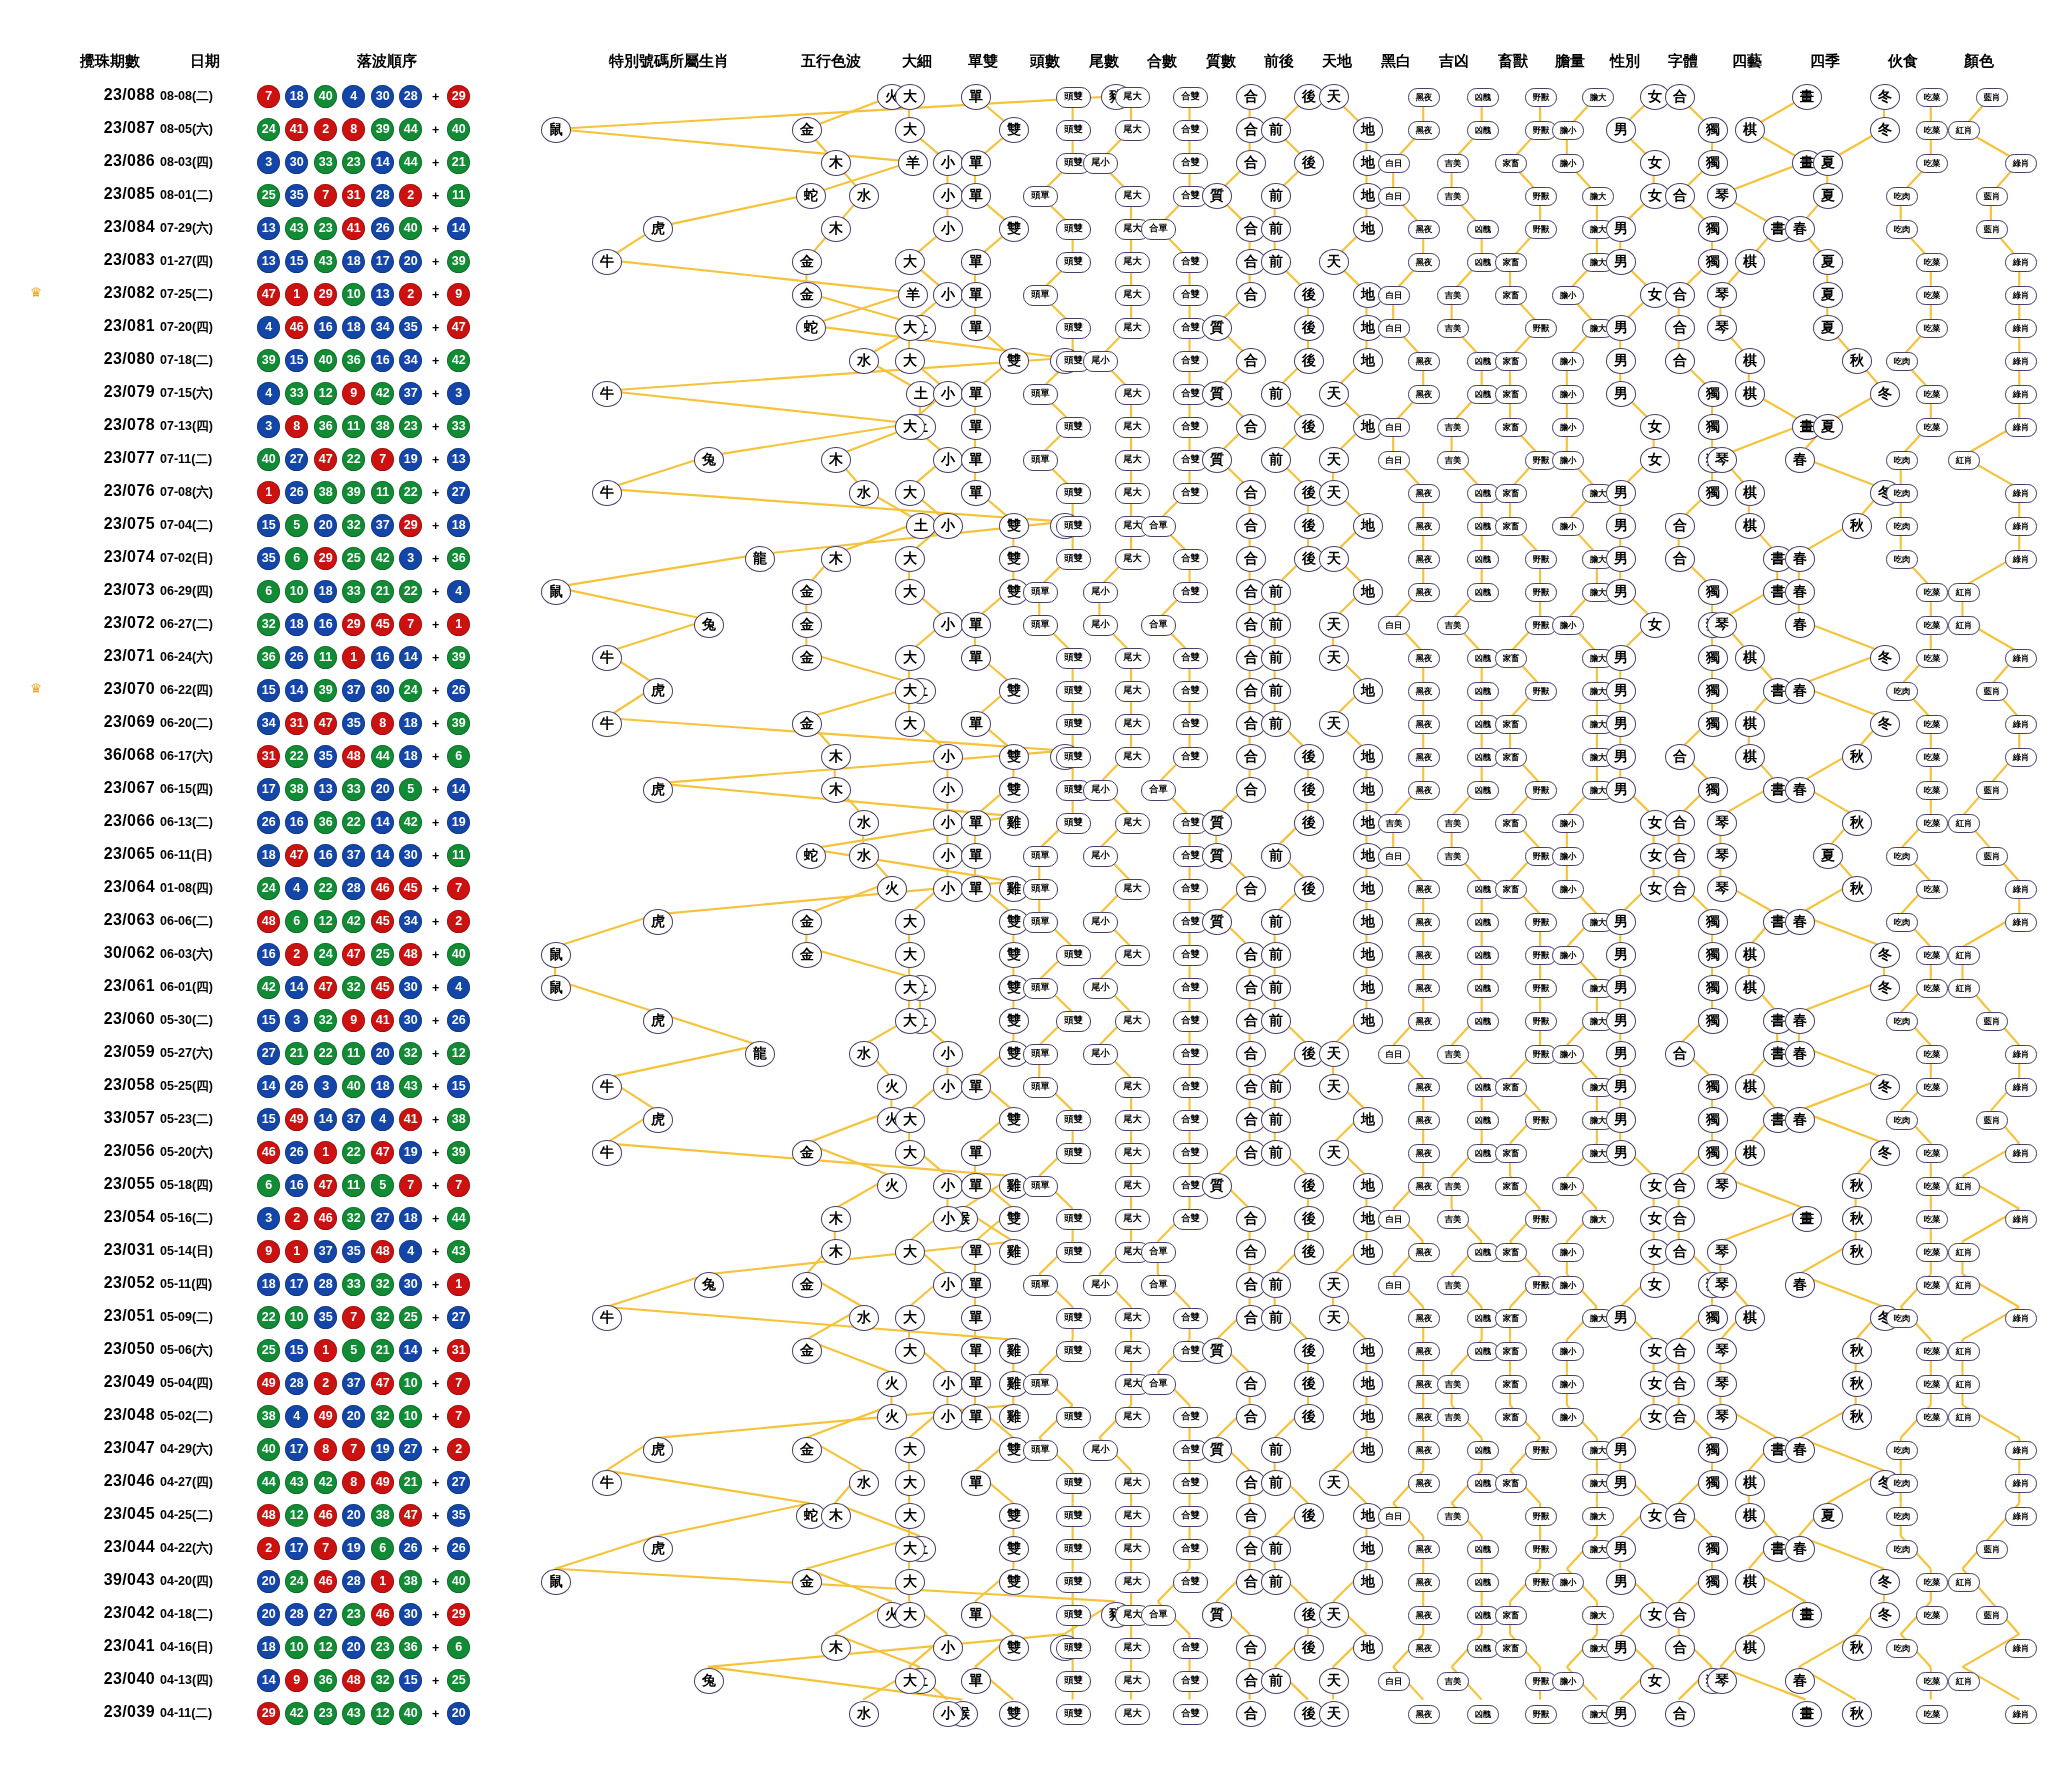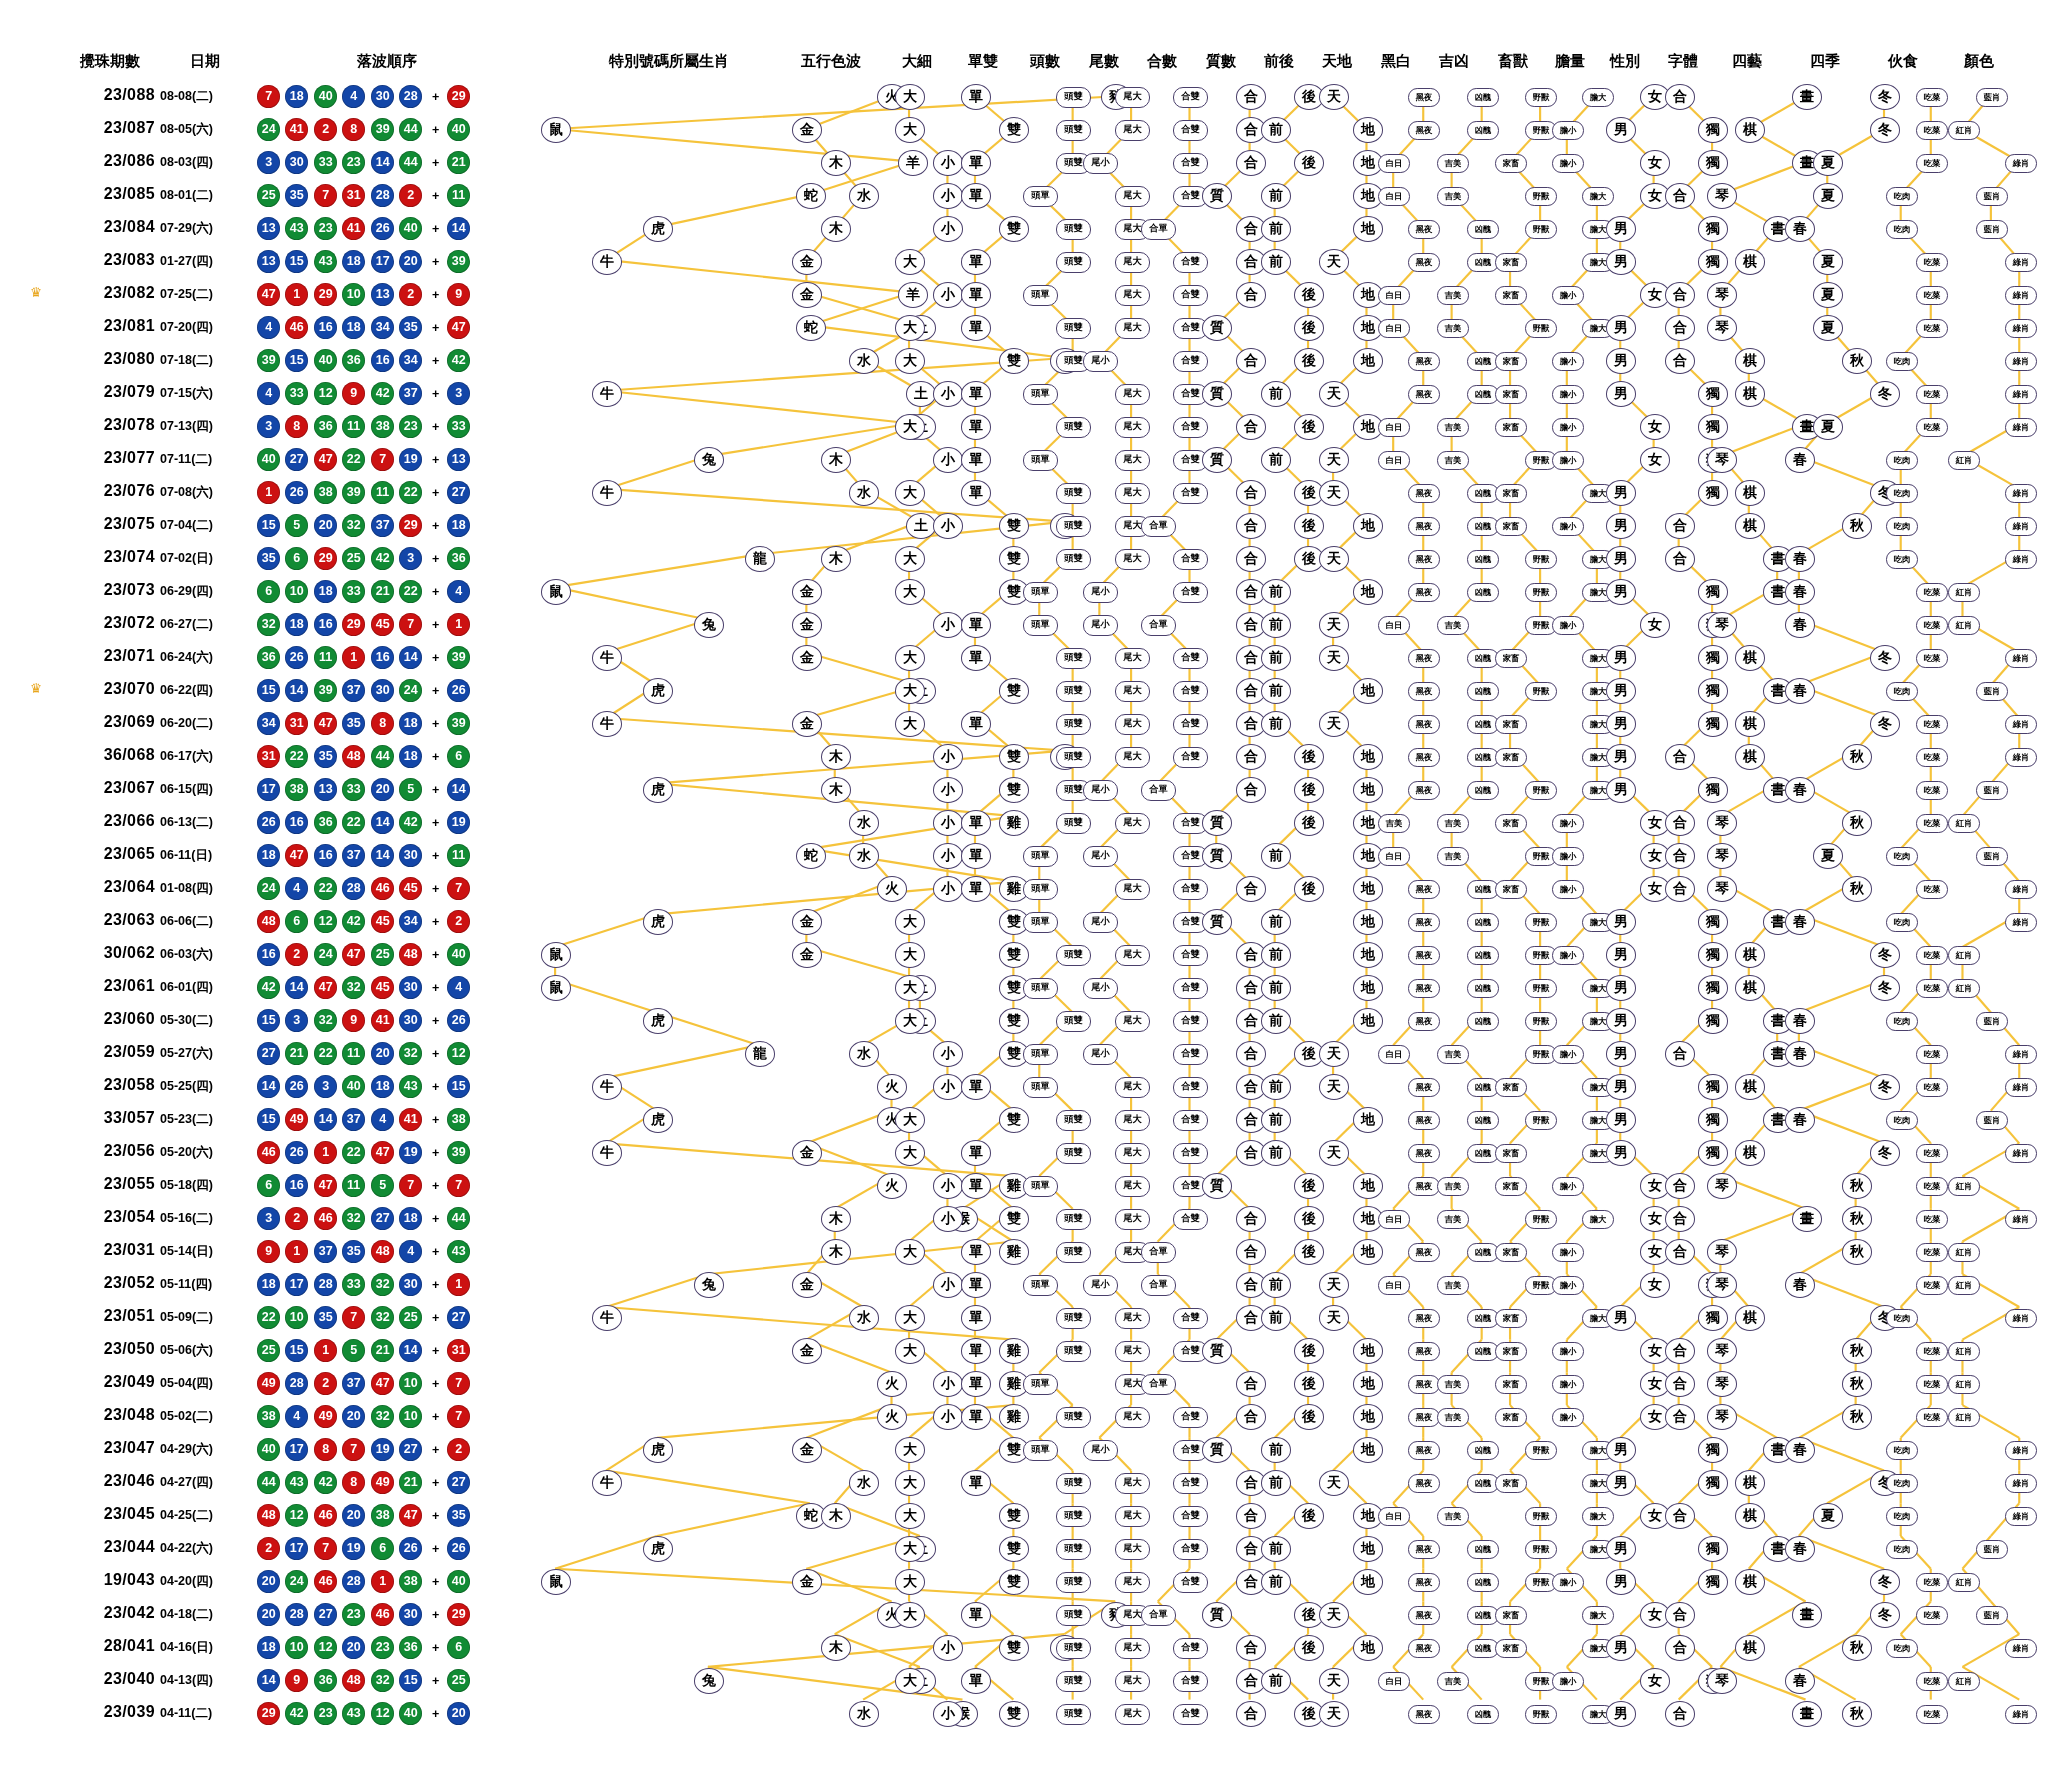--- a/index.html
+++ b/index.html
@@ -2593,21 +2593,21 @@
         <div class="tok xs" style="left: 1525px;">野獸</div>
         <div class="tok xs" style="left: 1582px;">膽大</div>
         <div class="tok z" style="left: 1606px;">男</div>
         <div class="tok z" style="left: 1698px;">獨</div>
         <div class="tok z" style="left: 1763px;">書</div>
         <div class="tok z" style="left: 1785px;">春</div>
         <div class="tok xs" style="left: 1886px;">吃肉</div>
         <div class="tok xs" style="left: 1976px;">藍肖</div>
       </div>
       <div class="row">
-        <div class="period">19/043</div>
+        <div class="period">39/043</div>
         <div class="date">04-20(四)</div>
         <div class="balls">
           <div class="ball b" style="left: 0px;">20</div>
           <div class="ball g" style="left: 28px;">24</div>
           <div class="ball r" style="left: 57px;">46</div>
           <div class="ball b" style="left: 85px;">28</div>
           <div class="ball r" style="left: 114px;">1</div>
           <div class="ball g" style="left: 142px;">38</div>
           <div class="plus" style="left: 175px;">+</div>
           <div class="ball g" style="left: 190px;">40</div>
@@ -2661,21 +2661,21 @@
         <div class="tok xs" style="left: 1495px;">家畜</div>
         <div class="tok xs" style="left: 1582px;">膽大</div>
         <div class="tok z" style="left: 1640px;">女</div>
         <div class="tok z" style="left: 1665px;">合</div>
         <div class="tok z" style="left: 1792px;">畫</div>
         <div class="tok z" style="left: 1870px;">冬</div>
         <div class="tok xs" style="left: 1916px;">吃菜</div>
         <div class="tok xs" style="left: 1976px;">藍肖</div>
       </div>
       <div class="row">
-        <div class="period">28/041</div>
+        <div class="period">23/041</div>
         <div class="date">04-16(日)</div>
         <div class="balls">
           <div class="ball b" style="left: 0px;">18</div>
           <div class="ball g" style="left: 28px;">10</div>
           <div class="ball g" style="left: 57px;">12</div>
           <div class="ball b" style="left: 85px;">20</div>
           <div class="ball g" style="left: 114px;">23</div>
           <div class="ball g" style="left: 142px;">36</div>
           <div class="plus" style="left: 175px;">+</div>
           <div class="ball g" style="left: 190px;">6</div>

